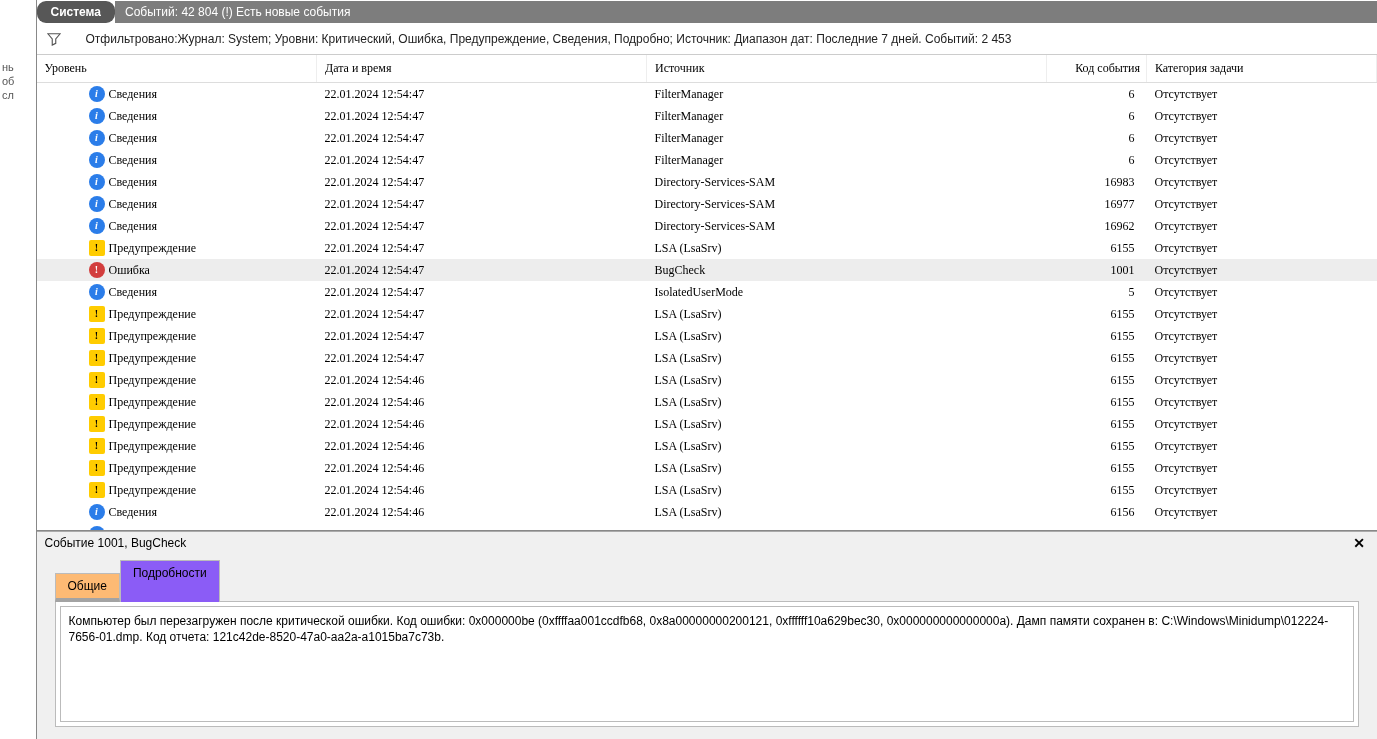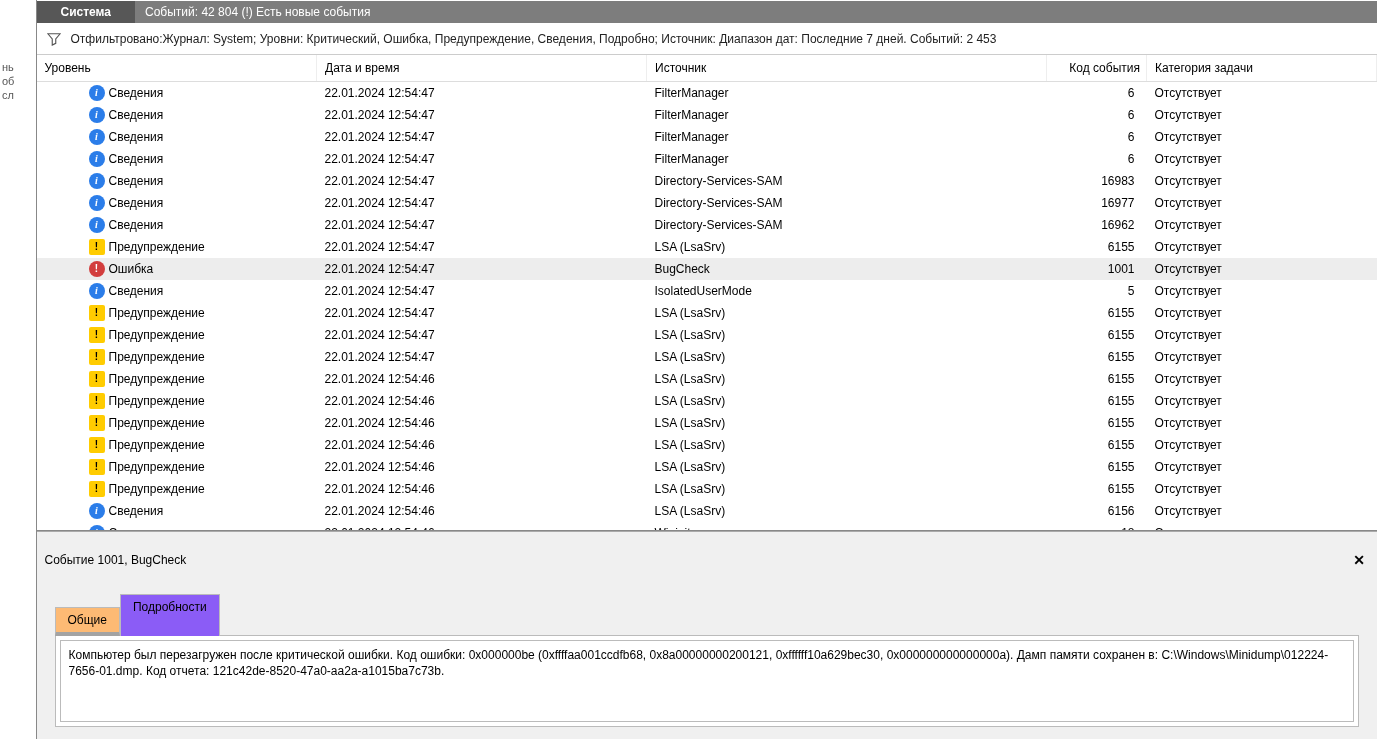--- a/index.html
+++ b/index.html
@@ -31,36 +31,37 @@
     flex-direction: column;
   }
   .title-bar {
     height: 24px;
     display: flex;
     align-items: center;
   }
   .title-name {
     background: #575757;
     color: #fff;
-    padding: 4px 24px;
+    padding: 4px 14px;
     font-weight: bold;
+    border-radius: 9px;
   }
   .title-rest {
     background: #7d7d7d;
     color: #fff;
     padding: 4px 10px;
     flex: 1;
   }
   .filter-bar {
     display: flex;
     align-items: center;
     padding: 8px 10px;
     border-bottom: 1px solid #ccc;
     background: #fff;
-    gap: 10px;
+    gap: 25px;
   }
   .funnel {
     width: 14px;
     height: 14px;
     flex-shrink: 0;
   }
   .filter-text {
     font-size: 12px;
     color: #222;
   }
@@ -68,20 +69,21 @@
     flex: 1;
     overflow: hidden;
     display: flex;
     flex-direction: column;
     border-bottom: 1px solid #888;
   }
   .grid-scroll {
     flex: 1;
     overflow-y: scroll;
     overflow-x: hidden;
+    font-family: Liberation Serif, serif;
   }
   table.grid {
     width: 100%;
     border-collapse: collapse;
     table-layout: fixed;
   }
   .grid thead th {
     text-align: left;
     font-weight: 400;
     padding: 6px 6px 6px 8px;
@@ -125,21 +127,21 @@
     display: flex;
     flex-direction: column;
     background: #f0f0f0;
     border-top: 1px solid #aaa;
   }
   .details-head {
     display: flex;
     align-items: center;
     justify-content: space-between;
     background: #f0f0f0;
-    padding: 20px 8px;
+    padding: 3px 8px;
   }
   .close-x {
     font-size: 14px;
     cursor: pointer;
     padding: 0 4px;
     font-weight: bold;
   }
   .tabs {
     display: flex;
     padding: 6px 8px 0 18px;

